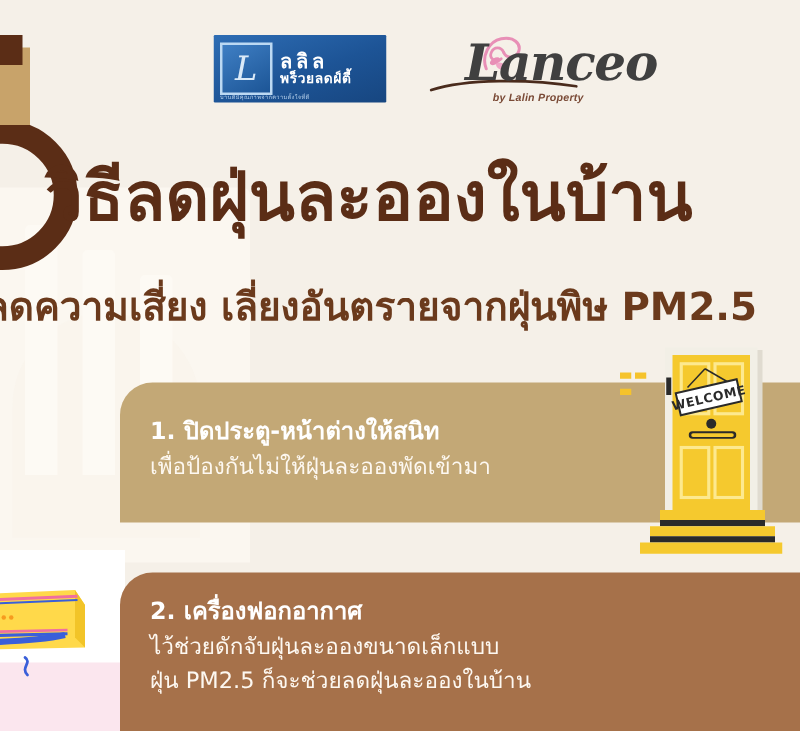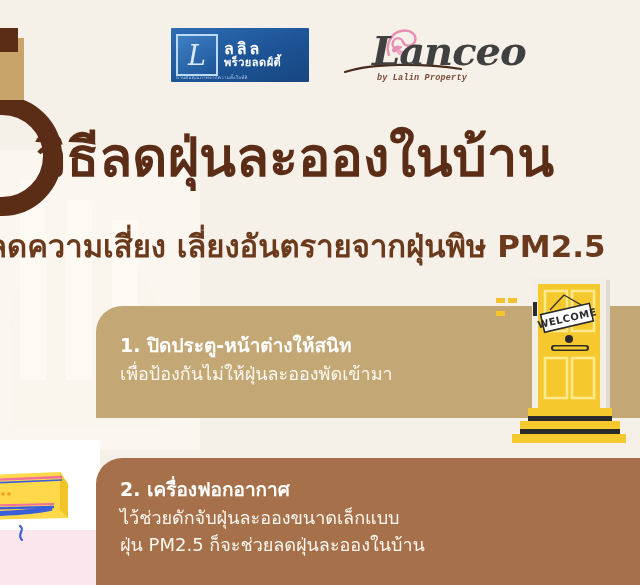--- a/index.html
+++ b/index.html
@@ -132,21 +132,21 @@
     font-size:40px; font-style:italic; font-weight:700;
     color:#404040; letter-spacing:-1px; line-height:1;margin-left:29px;
   }
   .logo-lanceo .flower {
     position:absolute; left:36px; top:-2px;
     width:44px; height:36px;
     color:#e88fb6;
   }
   .logo-lanceo .sub {
     position:absolute; right:2px; bottom:0px;
-    font-family:Liberation Mono, monospace;
+    font-family:Liberation Sans, sans-serif;
     font-size:8.5px; font-style:italic; font-weight:700;
     color:#7a4a36; letter-spacing:.2px;margin-top:32px;
   }
   .logo-lanceo .swoosh {
     position:absolute; left:0; bottom:8px;
     width:120px; height:14px;
   }
 
   
   .headline {

